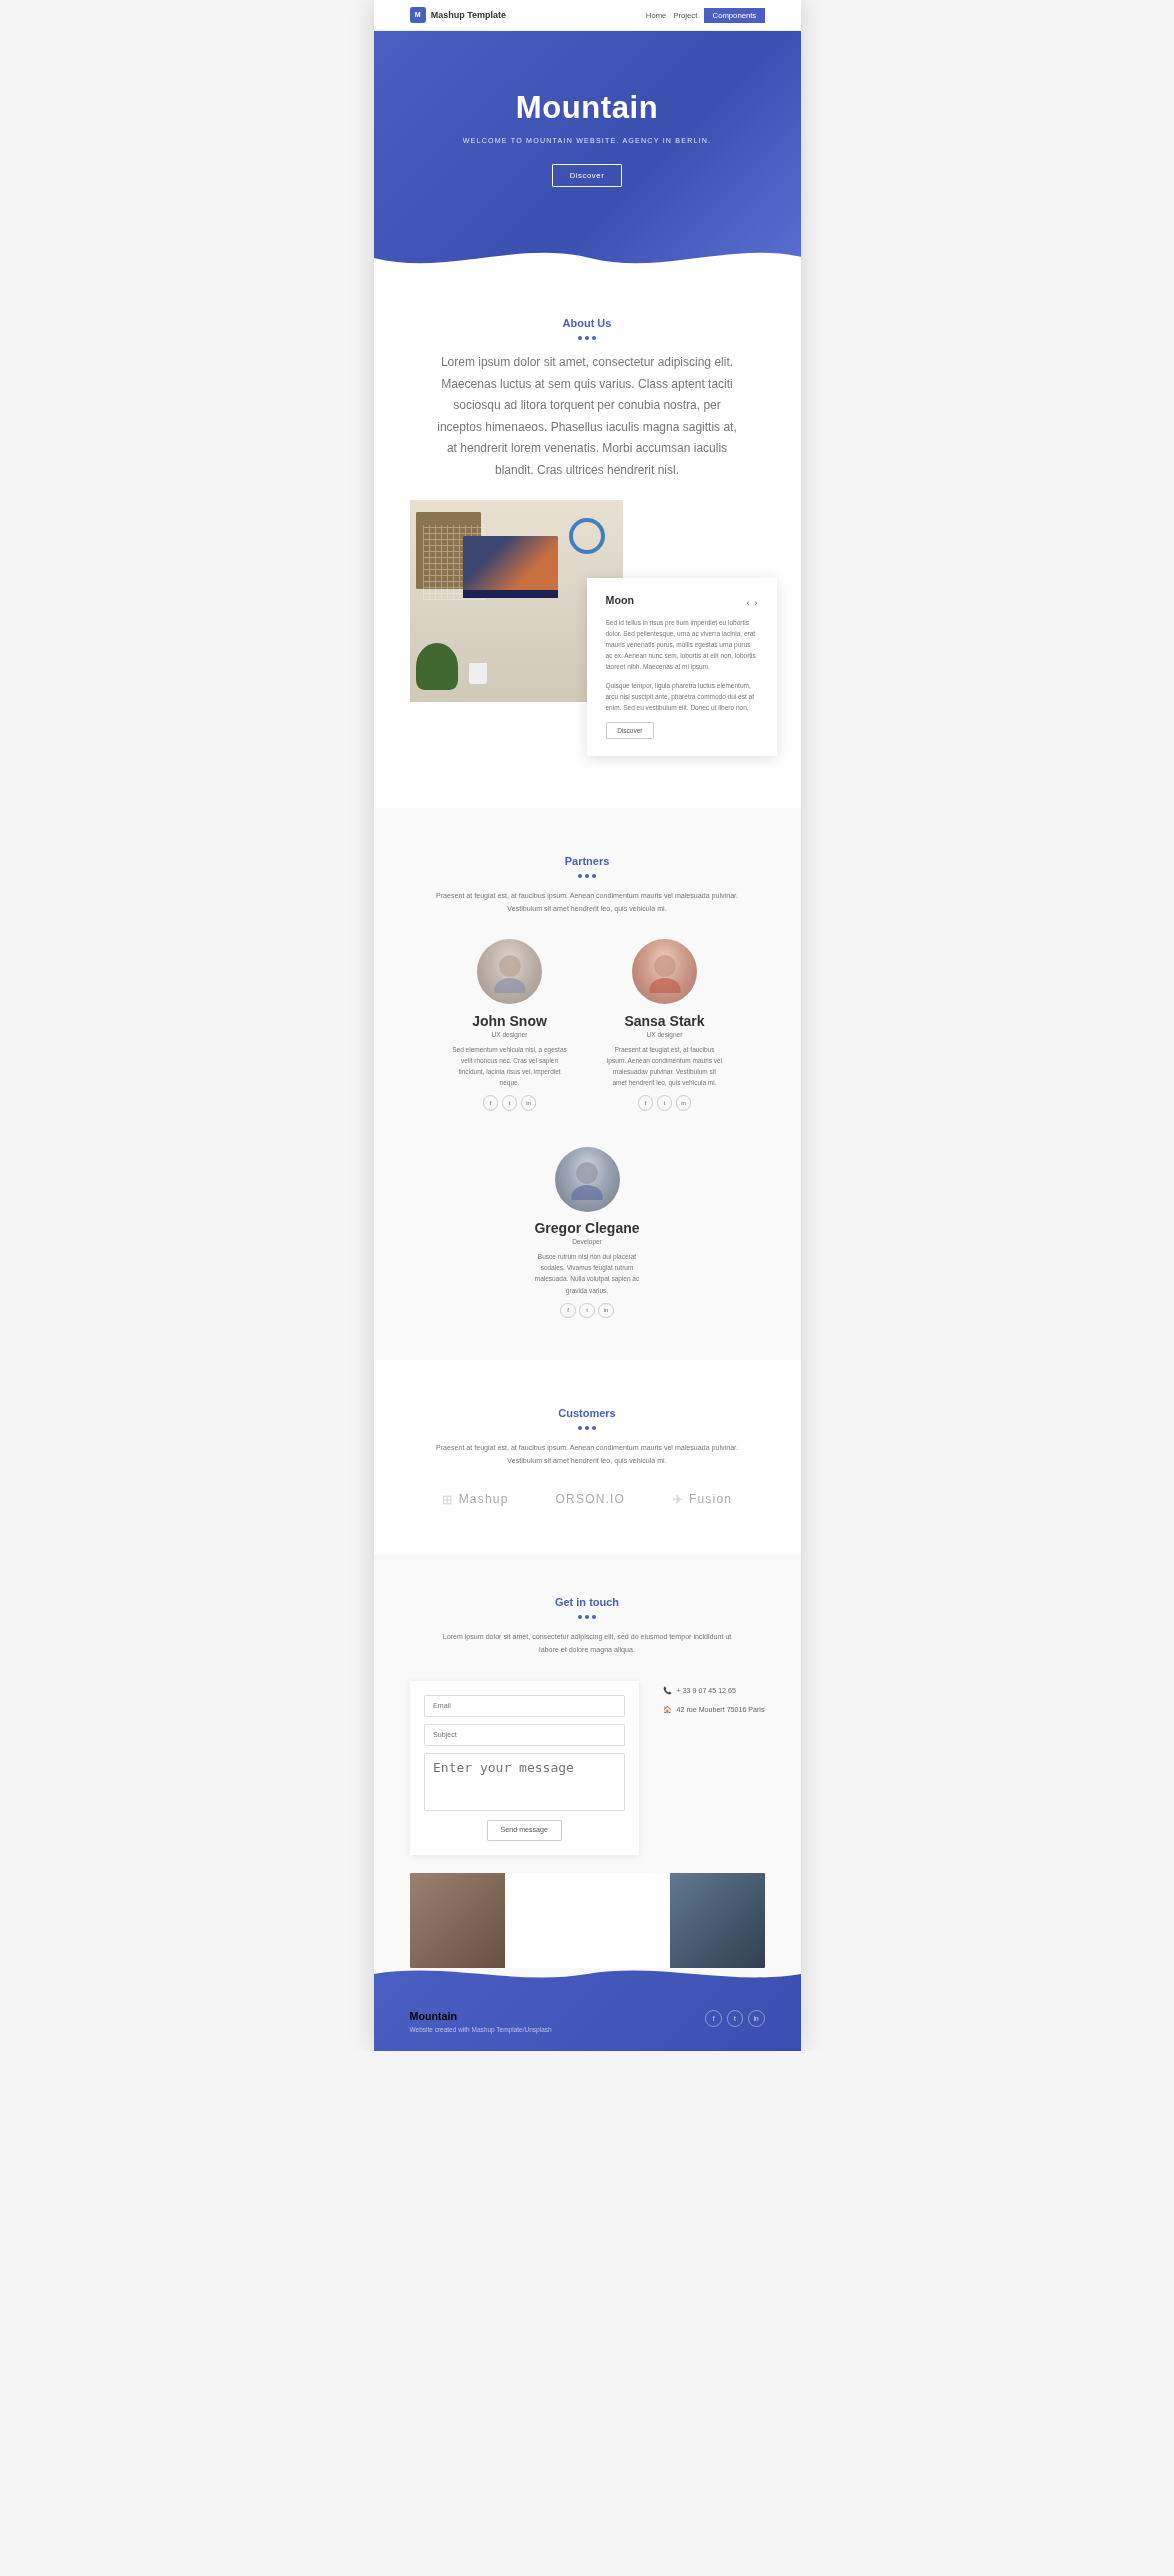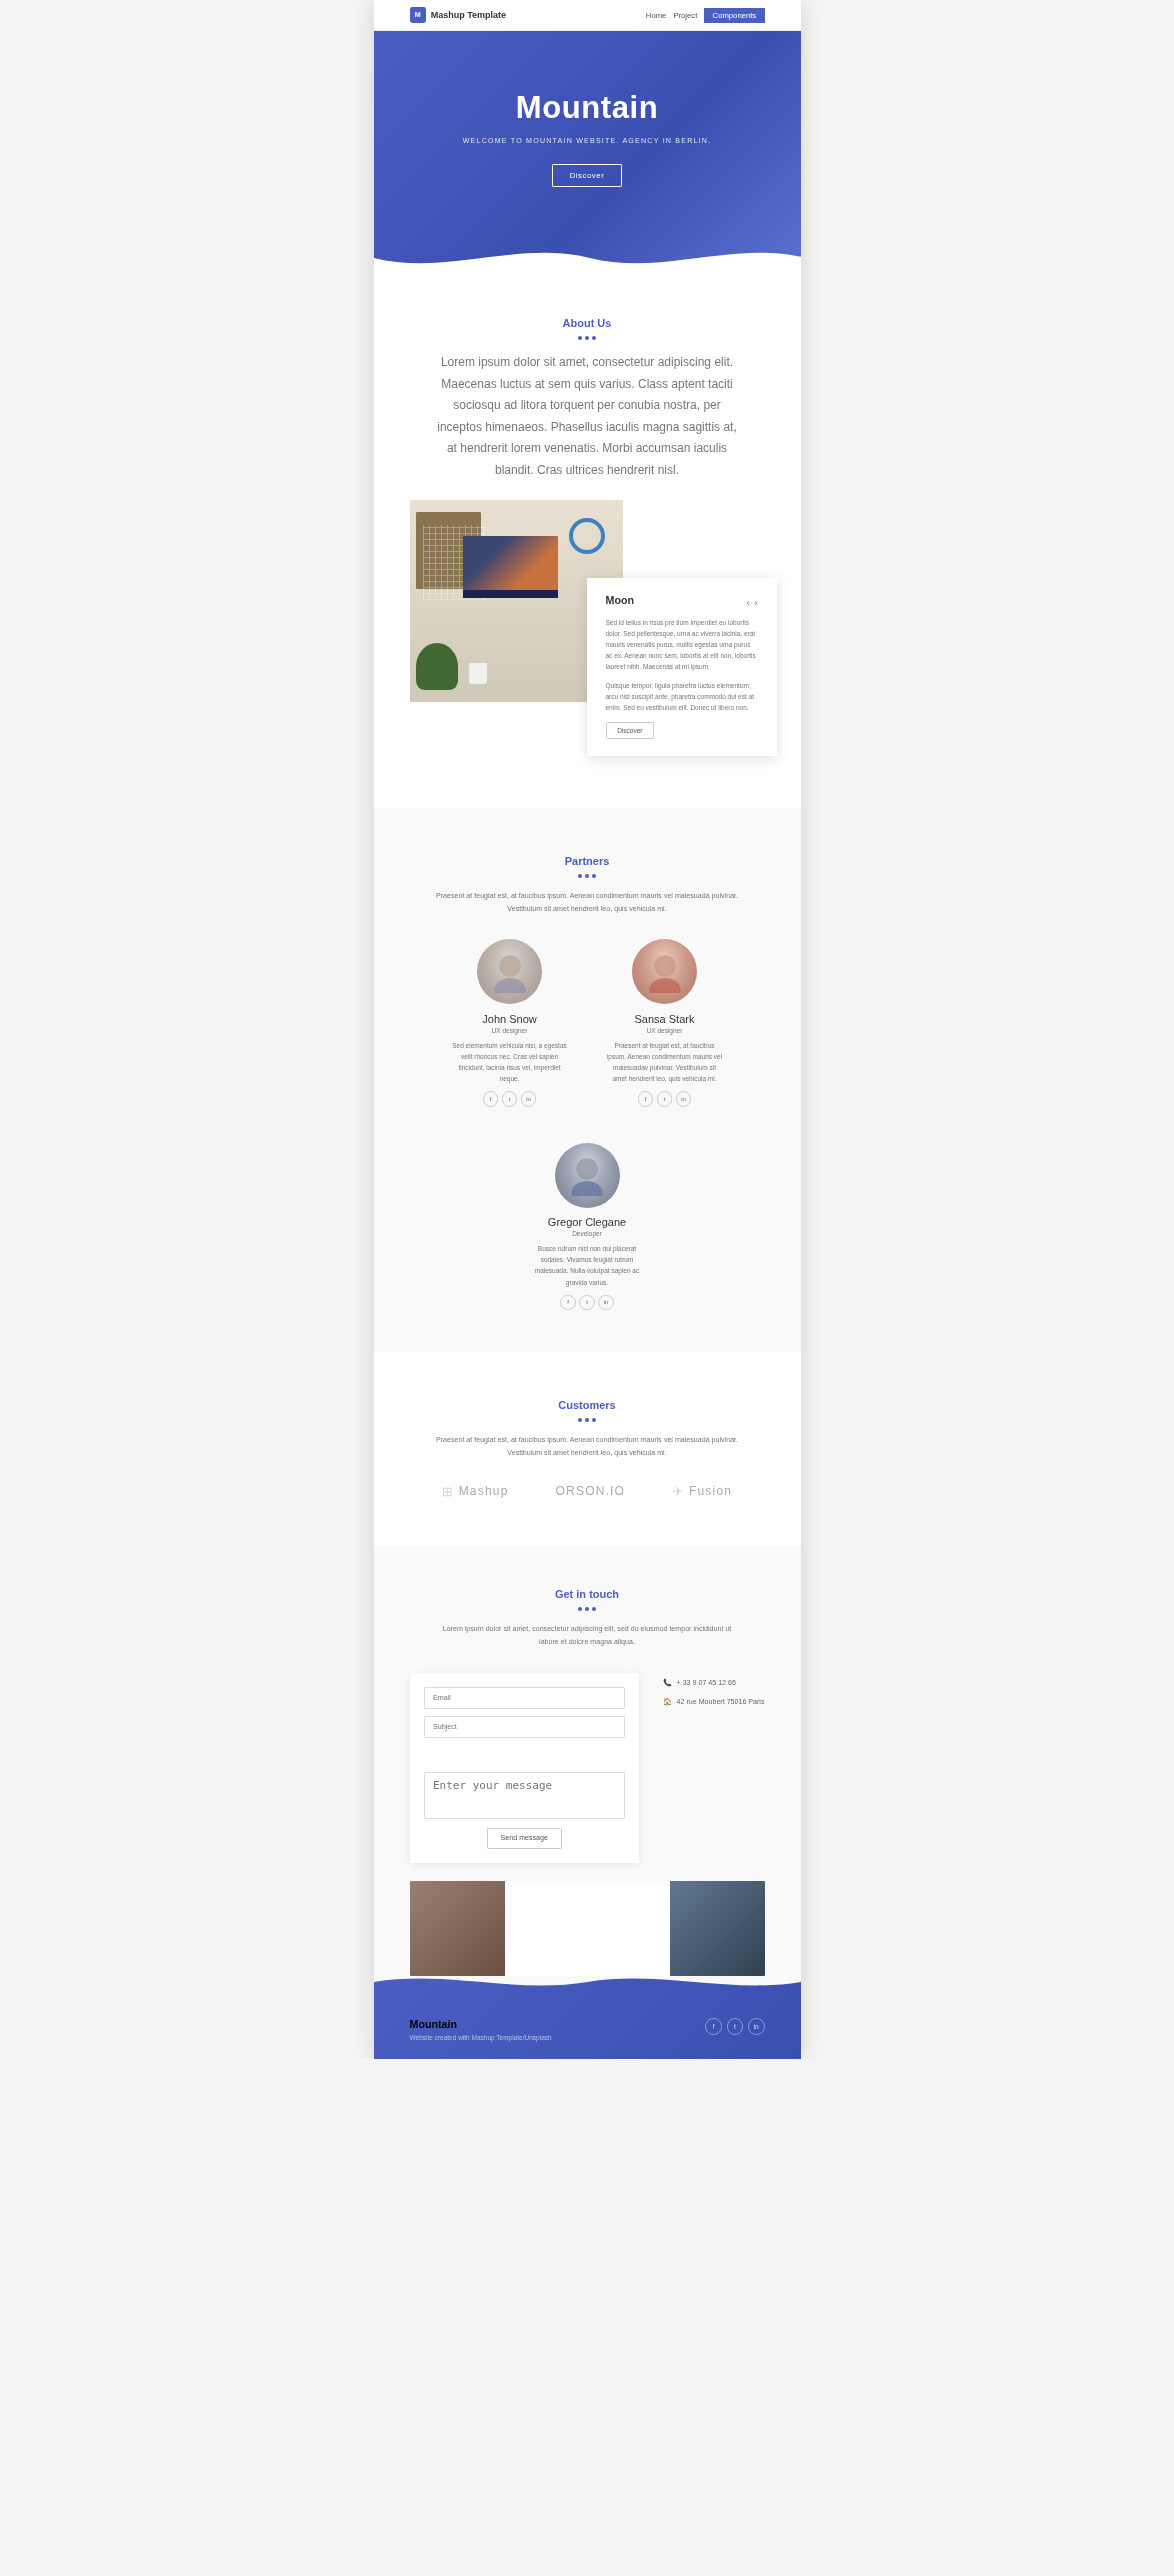--- a/index.html
+++ b/index.html
@@ -144,21 +144,21 @@
       margin: 0 auto 8.3px;
       overflow: hidden;
       display: flex; align-items: center; justify-content: center;
     }
     .avatar-face {
       width: 100%; height: 100%;
       display: flex; align-items: center; justify-content: center;
       font-size: 21.3px; color: rgba(255,255,255,0.7);
     }
     .partner-name {
-      font-size: 11px; font-weight: 400; color: #333; margin-bottom: 2.4px;
+      font-size: 14px; font-weight: 700; color: #333; margin-bottom: 2.4px;
     }
     .partner-role {
       font-size: 6.5px; color: #777; margin-bottom: 6px;
     }
     .partner-desc {
       font-size: 6.5px; color: #777; line-height: 1.7; margin-bottom: 7.1px;
     }
     .social-icons {
       display: flex; justify-content: center; gap: 3.6px;
     }
@@ -191,22 +191,22 @@
       box-shadow: 0 1.2px 7.1px rgba(0,0,0,0.07);
       border-radius: 1.2px;
     }
     .form-input {
       width: 100%; border: 0.6px solid #ddd; border-radius: 1.2px;
       padding: 6px 8.3px; font-size: 7.1px; color: #555;
       margin-bottom: 7.1px; outline: none;
     }
     .form-textarea {
       width: 100%; border: 0.6px solid #ddd; border-radius: 1.2px;
-      padding: 6px 8.3px; font-size: 11px; color: #555;
-      height: 47px; resize: none; outline: none; margin-bottom: 7.1px; margin-top: 27px;
+      padding: 6px 8.3px; font-size: 13px; color: #555;
+      height: 58px; resize: none; outline: none; margin-bottom: 7.1px;
     }
     .btn-send {
       background: #fff; border: 0.6px solid #ccc; color: #555;
       padding: 5.3px 13px; font-size: 7.1px; cursor: pointer; border-radius: 1.2px;
     }
     .contact-info {
       font-size: 7.1px; color: #666; line-height: 2.2; text-align: left;
       padding-top: 3.6px;
     }
     .contact-info-item { display: flex; align-items: center; gap: 4.7px; margin-bottom: 3.6px; }

